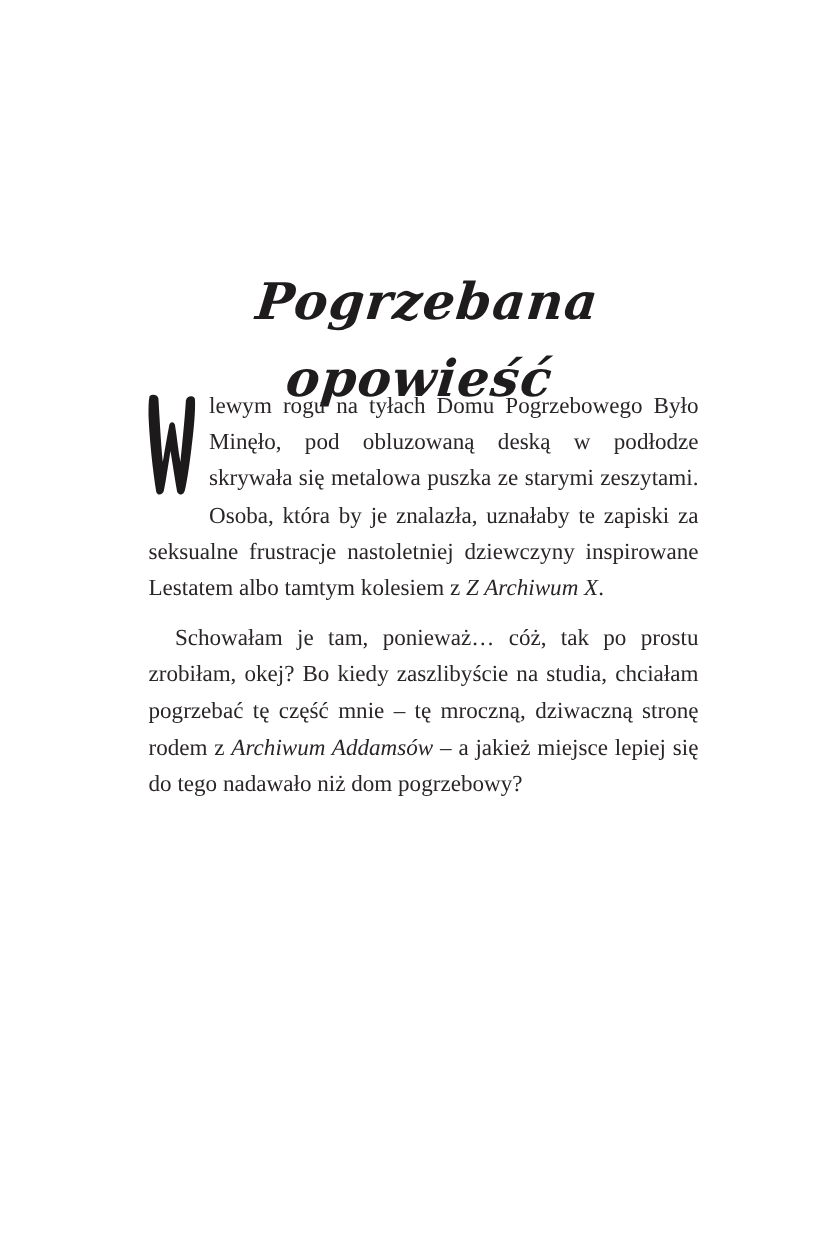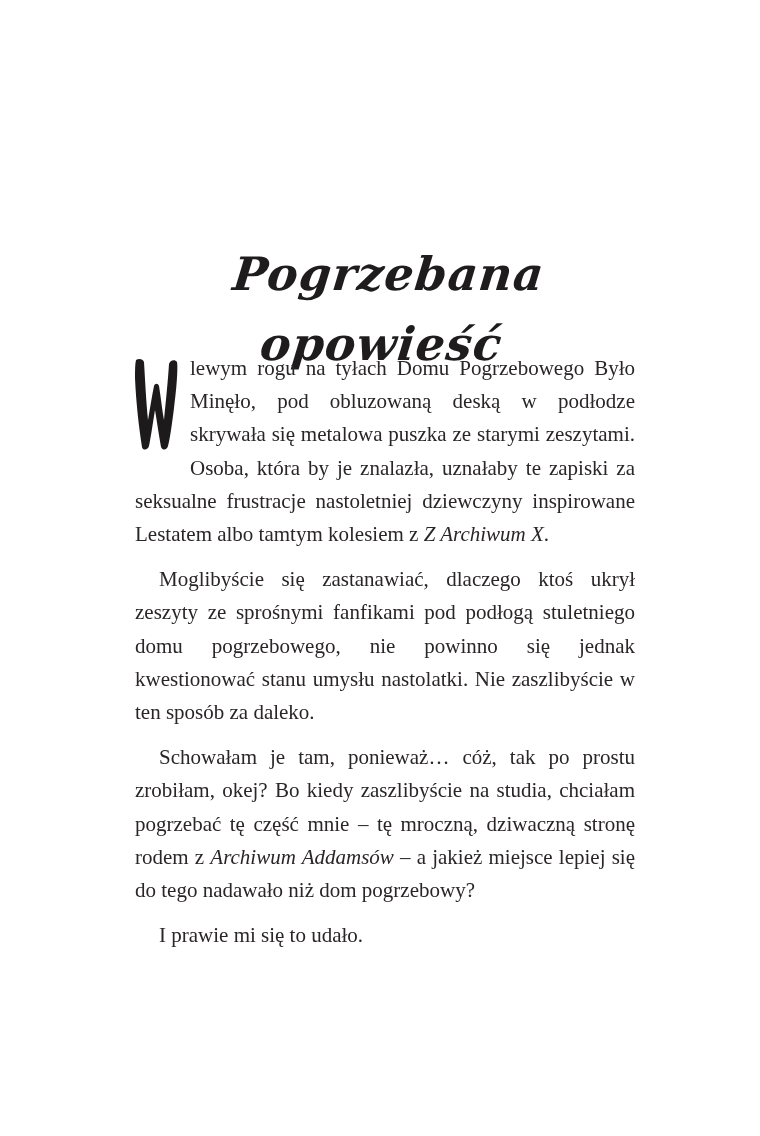--- a/index.html
+++ b/index.html
@@ -77,20 +77,18 @@
     <p class="first">
       <span class="drop-cap">
 
         <svg width="47" height="96" viewBox="0 0 47 96">
           <path d="M3,4 C6,2 10,3 11,6 C12,22 13,44 15,64 C17,52 19,40 21,30 C22,27 25,27 26,30 C28,42 29,54 31,64 C33,44 35,24 36,8 C37,4 42,3 44,6 C45,10 44,30 41,52 C39,68 37,82 35,90 C34,94 30,95 28,91 C26,80 24,66 22,54 C20,66 18,80 16,90 C15,94 10,95 9,91 C6,72 3,46 2,22 C2,14 2,8 3,4 Z" fill="#1c1a1b"></path>
         </svg>
       </span><span> lewym rogu na tyłach Domu Pogrzebowego Było Minęło, pod obluzowaną deską w podłodze skrywała się metalowa puszka ze starymi zeszytami. Osoba, która by je znalazła, uznałaby te zapiski za seksualne frustracje nastoletniej dziewczyny inspirowane Lestatem albo tamtym kolesiem z </span><em>Z Archiwum X</em><span>.</span>
     </p>
 
 
-    <p><span>Moglibyście się zastanawiać, dlaczego ktoś ukrył zeszyty ze sprośnymi fanfikami pod podłogą stuletniego domu pogrzebowego, nie powinno się jednak kwestionować stanu umysłu nastolatki. Nie zaszlibyście w ten sposób za daleko.</span></p>
 
     <p><span>Schowałam je tam, ponieważ… cóż, tak po prostu zrobiłam, okej? Bo kiedy zaszlibyście na studia, chciałam pogrzebać tę część mnie – tę mroczną, dziwaczną stronę rodem z </span><em>Archiwum Addamsów</em><span> – a jakież miejsce lepiej się do tego nadawało niż dom pogrzebowy?</span></p>
 
-    <p><span>I prawie mi się to udało.</span></p>
 
   </div>
 </div>
 
 </body></html>

